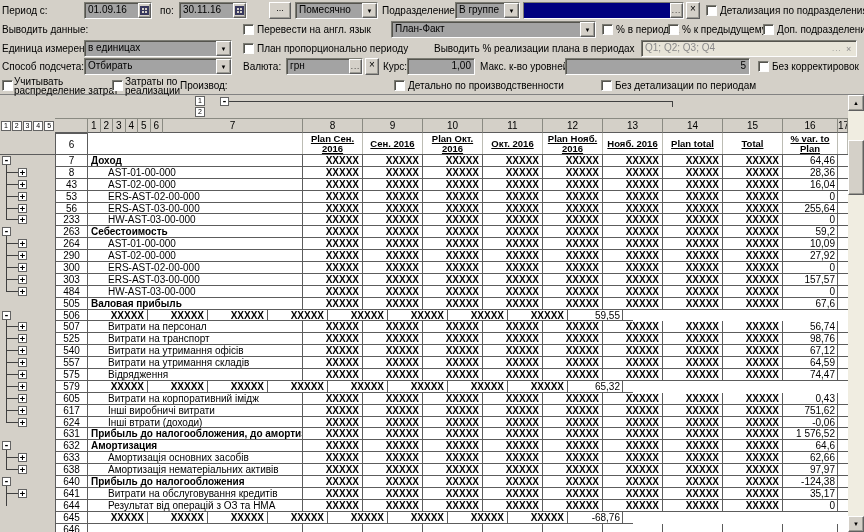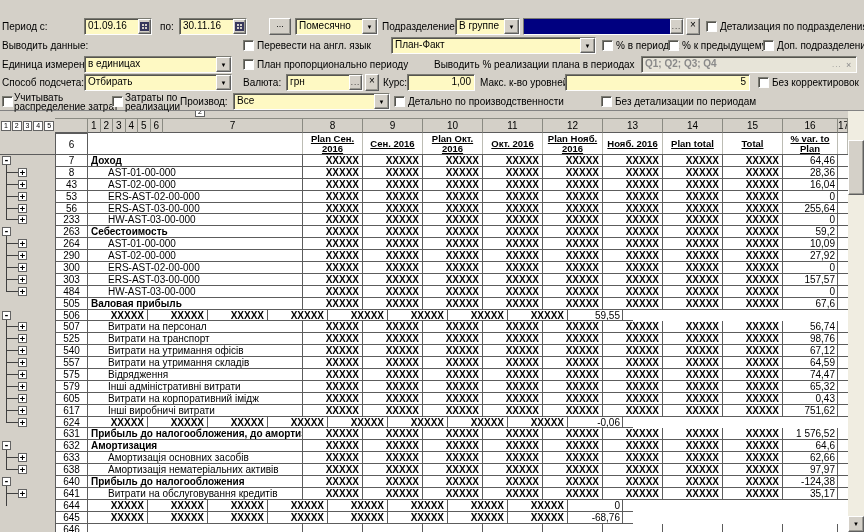--- a/index.html
+++ b/index.html
@@ -1,41 +1,41 @@
 <!DOCTYPE html>
 <html><head>
 <meta charset="utf-8">
 <style>
   html,body{margin:0;padding:0;background:#808080;}
   #screen{position:relative;width:864px;height:532px;background:#d4d0c8;overflow:hidden;
           font-family:"Liberation Sans",sans-serif;font-size:10px;color:#000;}
   
-  .sunken{background:#fef9c3;border-top:1px solid #7b7b73;border-left:1px solid #7b7b73;
+  .sunken{background:#a3a3a3;border-top:1px solid #7b7b73;border-left:1px solid #7b7b73;
           border-bottom:1px solid #fdfdfd;border-right:1px solid #fdfdfd;
           box-shadow:inset 1px 1px 0 #55544e;box-sizing:border-box;}
   .btnr{background:#d4d0c8;border-top:1px solid #fff;border-left:1px solid #fff;
         border-bottom:1px solid #5f5f5f;border-right:1px solid #5f5f5f;
         box-shadow:inset -1px -1px 0 #9b9a93;box-sizing:border-box;
         display:flex;align-items:center;justify-content:center;cursor:default;}
   .lb{position:absolute;white-space:nowrap;font-size:10px;line-height:10px;}
   .fld{position:absolute;height:17px;display:flex;align-items:stretch;}
   .fld .txt{flex:1;font-size:10px;line-height:14px;padding-left:3px;overflow:hidden;white-space:nowrap;}
   .fld .txt.r{text-align:right;padding-right:3px;}
   .arw{width:15px;font-size:6px;color:#000;}
   .minibtn{width:13px;font-size:8px;letter-spacing:1px;line-height:6px;}
   .cb{position:absolute;width:11px;height:11px;background:#fff;border-top:1px solid #7b7b73;
       border-left:1px solid #7b7b73;border-bottom:1px solid #fdfdfd;border-right:1px solid #fdfdfd;
       box-shadow:inset 1px 1px 0 #55544e;box-sizing:border-box;}
   .calico{width:9px;height:9px;border:1px solid #37375c;box-sizing:border-box;
       background-image:repeating-linear-gradient(0deg,#37375c 0 1px,transparent 1px 3px),
                        repeating-linear-gradient(90deg,#37375c 0 1px,transparent 1px 3px);}
   .navy{background:#000080;}
   .dis{background:#e7e4d8;color:#8a8a8a;}
-  .dis .txt{color:#8a8a8a;font-weight:bold;}
-  #toolbar{position:absolute;top:16px;left:0;width:864px;height:94px;background:#d4d0c8;
+  .dis .txt{color:#8a8a8a;}
+  #toolbar{position:absolute;top:0;left:0;width:864px;height:94px;background:#d4d0c8;
            border-bottom:1px solid #828282;z-index:5;}
   
   #grid{position:absolute;top:95px;left:0;width:848px;height:437px;background:#d4d0c8;overflow:hidden;}
   #outline-strip{position:absolute;top:0;left:0;width:848px;height:23px;}
   .lvl2{position:absolute;width:10px;height:10px;background:#fff;border:1px solid #636363;
         box-sizing:border-box;font-size:7px;line-height:8px;text-align:center;}
   .brk{position:absolute;background:#404040;}
   .tboxabs{position:absolute;width:9px;height:9px;background:#fff;border:1px solid #636363;
         box-sizing:border-box;font:bold 9px/7px "DejaVu Sans Mono",monospace;text-align:center;}
   #grid-head{position:absolute;top:23px;left:0;width:848px;height:15px;display:flex;}
@@ -173,24 +173,20 @@
       <div class="txt r">5</div>
     </div>
     <span class="cb" style="left:758px;top:61px"></span>
     <span class="lb" style="left:772px;top:62px">Без корректировок</span>
 
     <span class="cb" style="left:2px;top:80px"></span>
     <span class="lb" style="left:14px;top:77px;line-height:9px"><span>Учитывать</span><br><span>распределение затрат</span></span>
     <span class="cb" style="left:112px;top:80px"></span>
     <span class="lb" style="left:125px;top:77px;line-height:9px"><span>Затраты по</span><br><span>реализации</span></span>
     <span class="lb" style="left:180px;top:81px">Производ:</span>
-    <div class="fld sunken" style="left:233px;top:77px;width:157px">
-      <div class="txt">Все</div>
-      <div class="btnr arw">▼</div>
-    </div>
     <span class="cb" style="left:394px;top:80px"></span>
     <span class="lb" style="left:408px;top:81px">Детально по производственности</span>
     <span class="cb" style="left:601px;top:80px"></span>
     <span class="lb" style="left:615px;top:81px">Без детализации по периодам</span>
   </div>
 
   <div id="grid">
     <div id="outline-strip">
       <span class="lvl2" style="left:195px;top:1px">1</span>
       <span class="lvl2" style="left:195px;top:12px">2</span>
@@ -612,21 +608,20 @@
           <div class="pc">74,47</div>
           <div class="sl"></div>
         </div>
         <div class="drow">
           <div class="gcell">
             <i class="tv" style="top:0;bottom:0"></i>
             <i class="th"></i>
             <span class="tbox" style="left:18px">+</span>
           </div>
           <div class="rn">579</div>
-          <div class="dc ind">Інші адміністративні витрати</div>
           <div class="vc">XXXXX</div>
           <div class="vc">XXXXX</div>
           <div class="vc">XXXXX</div>
           <div class="vc">XXXXX</div>
           <div class="vc">XXXXX</div>
           <div class="vc">XXXXX</div>
           <div class="vc">XXXXX</div>
           <div class="vc">XXXXX</div>
           <div class="pc">65,32</div>
           <div class="sl"></div>
@@ -669,20 +664,21 @@
           <div class="pc">751,62</div>
           <div class="sl"></div>
         </div>
         <div class="drow">
           <div class="gcell">
             <i class="tv" style="top:0;height:6px"></i>
             <i class="th"></i>
             <span class="tbox" style="left:18px">+</span>
           </div>
           <div class="rn">624</div>
+          <div class="dc ind">Інші втрати (доходи)</div>
           <div class="vc">XXXXX</div>
           <div class="vc">XXXXX</div>
           <div class="vc">XXXXX</div>
           <div class="vc">XXXXX</div>
           <div class="vc">XXXXX</div>
           <div class="vc">XXXXX</div>
           <div class="vc">XXXXX</div>
           <div class="vc">XXXXX</div>
           <div class="pc">-0,06</div>
           <div class="sl"></div>
@@ -793,20 +789,21 @@
           <div class="vc">XXXXX</div>
           <div class="vc">XXXXX</div>
           <div class="pc">35,17</div>
           <div class="sl"></div>
         </div>
         <div class="drow">
           <div class="gcell">
             <i class="tv" style="top:0;height:6px"></i>
           </div>
           <div class="rn">644</div>
+          <div class="dc ind">Результат від операцій з ОЗ та НМА</div>
           <div class="vc">XXXXX</div>
           <div class="vc">XXXXX</div>
           <div class="vc">XXXXX</div>
           <div class="vc">XXXXX</div>
           <div class="vc">XXXXX</div>
           <div class="vc">XXXXX</div>
           <div class="vc">XXXXX</div>
           <div class="vc">XXXXX</div>
           <div class="pc">0</div>
           <div class="sl"></div>

